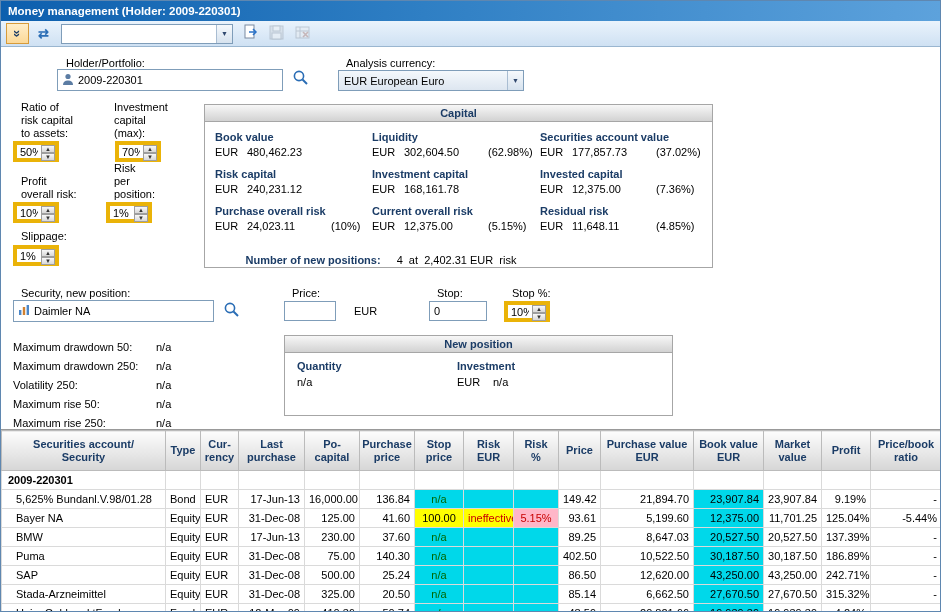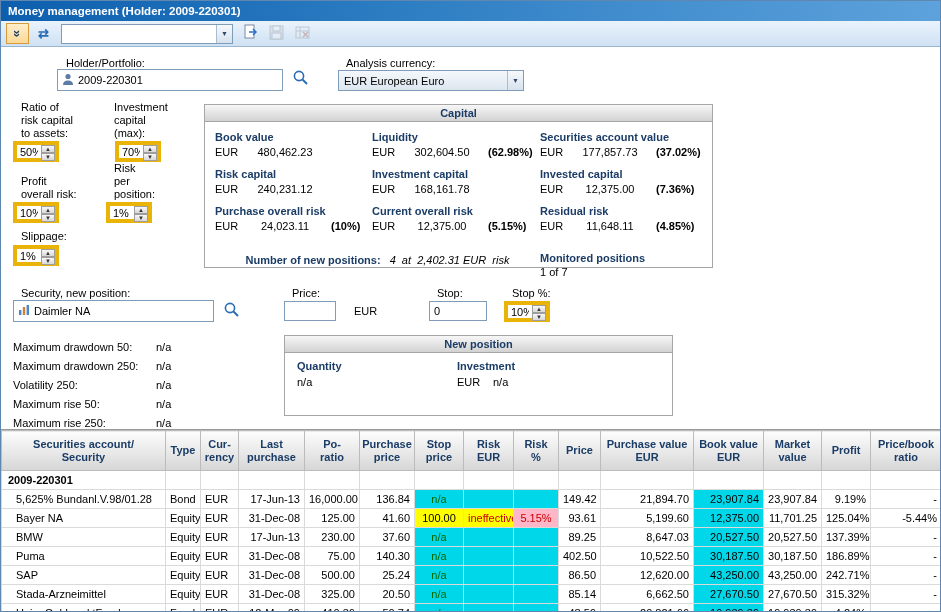--- a/index.html
+++ b/index.html
@@ -87,24 +87,24 @@
     background:linear-gradient(#f7f7f7,#d2d2d2); border-bottom:1px solid #a6a6a6;
   }
   .capital-grid {
     display:grid; grid-template-columns:157px 168px 1fr;
     padding:9px 10px 4px 10px;
   }
   .cap-item { margin-bottom:10px; }
   .cap-label { font-weight:bold; color:#1b3c66; }
   .cap-value { margin-top:3px; white-space:nowrap; }
   .cap-value .cur { display:inline-block; width:32px; }
-  .cap-value .amt { display:inline-block; width:76px; text-align:center; }
-  .cap-value .pct { margin-left:8px;font-weight:bold; }
+  .cap-value .amt { display:inline-block; width:76px; text-align:left; }
+  .cap-value .pct { margin-left:8px; }
   .cap-footer-left { grid-column:1 / 3; align-self:end; white-space:pre; padding-bottom:2px; }
-  .cap-footer-left .cap-plain { margin-left:9px;font-style:italic; }
+  .cap-footer-left .cap-plain { margin-left:16px; }
   .cap-footer-right { align-self:end; padding-bottom:2px; }
   .cap-footer-right .cap-plain { margin-top:2px; }
   
   .indicators { position:absolute; left:12px; top:279px;margin-top:11px; }
   .ind-row { display:flex; height:19px; align-items:center; }
   .ind-label { width:143px; }
   
   .np-grid { padding:7px 12px; display:grid; grid-template-columns:160px 1fr; row-gap:4px; }
   .np-label { font-weight:bold; color:#1b3c66; }
   .np-inv .cur { display:inline-block; width:36px; }
@@ -320,24 +320,20 @@
         <div class="cap-item">
           <div class="cap-label">Current overall risk</div>
           <div class="cap-value"><span class="cur">EUR</span><span class="amt">12,375.00</span><span class="pct">(5.15%)</span></div>
         </div>
         <div class="cap-item">
           <div class="cap-label">Residual risk</div>
           <div class="cap-value"><span class="cur">EUR</span><span class="amt">11,648.11</span><span class="pct">(4.85%)</span></div>
         </div>
         <div class="cap-footer-left">
           <span class="cap-label">Number of new positions:</span><span class="cap-plain">4  at  2,402.31 EUR  risk</span>
-        </div>
-        <div class="cap-footer-right">
-          <div class="cap-label">Monitored positions</div>
-          <div class="cap-plain">1 of 7</div>
         </div>
       </div>
     </div>
 
     <span class="lbl" style="left:12px;top:240px">Security, new position:</span>
     <div class="field" style="left:12px;top:253px;width:201px">
       <span>
         <svg width="12" height="12" viewBox="0 0 12 12">
             <rect x="1" y="6" width="2.4" height="5" fill="#4a86c8"></rect>
             <rect x="4.8" y="3" width="2.4" height="8" fill="#d08030"></rect>
@@ -434,21 +430,21 @@
       <thead>
           <tr>
             <th>Securities account/
 Security</th>
             <th>Type</th>
             <th>Cur-
 rency</th>
             <th>Last
 purchase</th>
             <th>Po-
-ratio</th>
+capital</th>
             <th>Purchase
 price</th>
             <th>Stop
 price</th>
             <th>Risk
 EUR</th>
             <th>Risk
 %</th>
             <th>Price</th>
             <th>Purchase value

